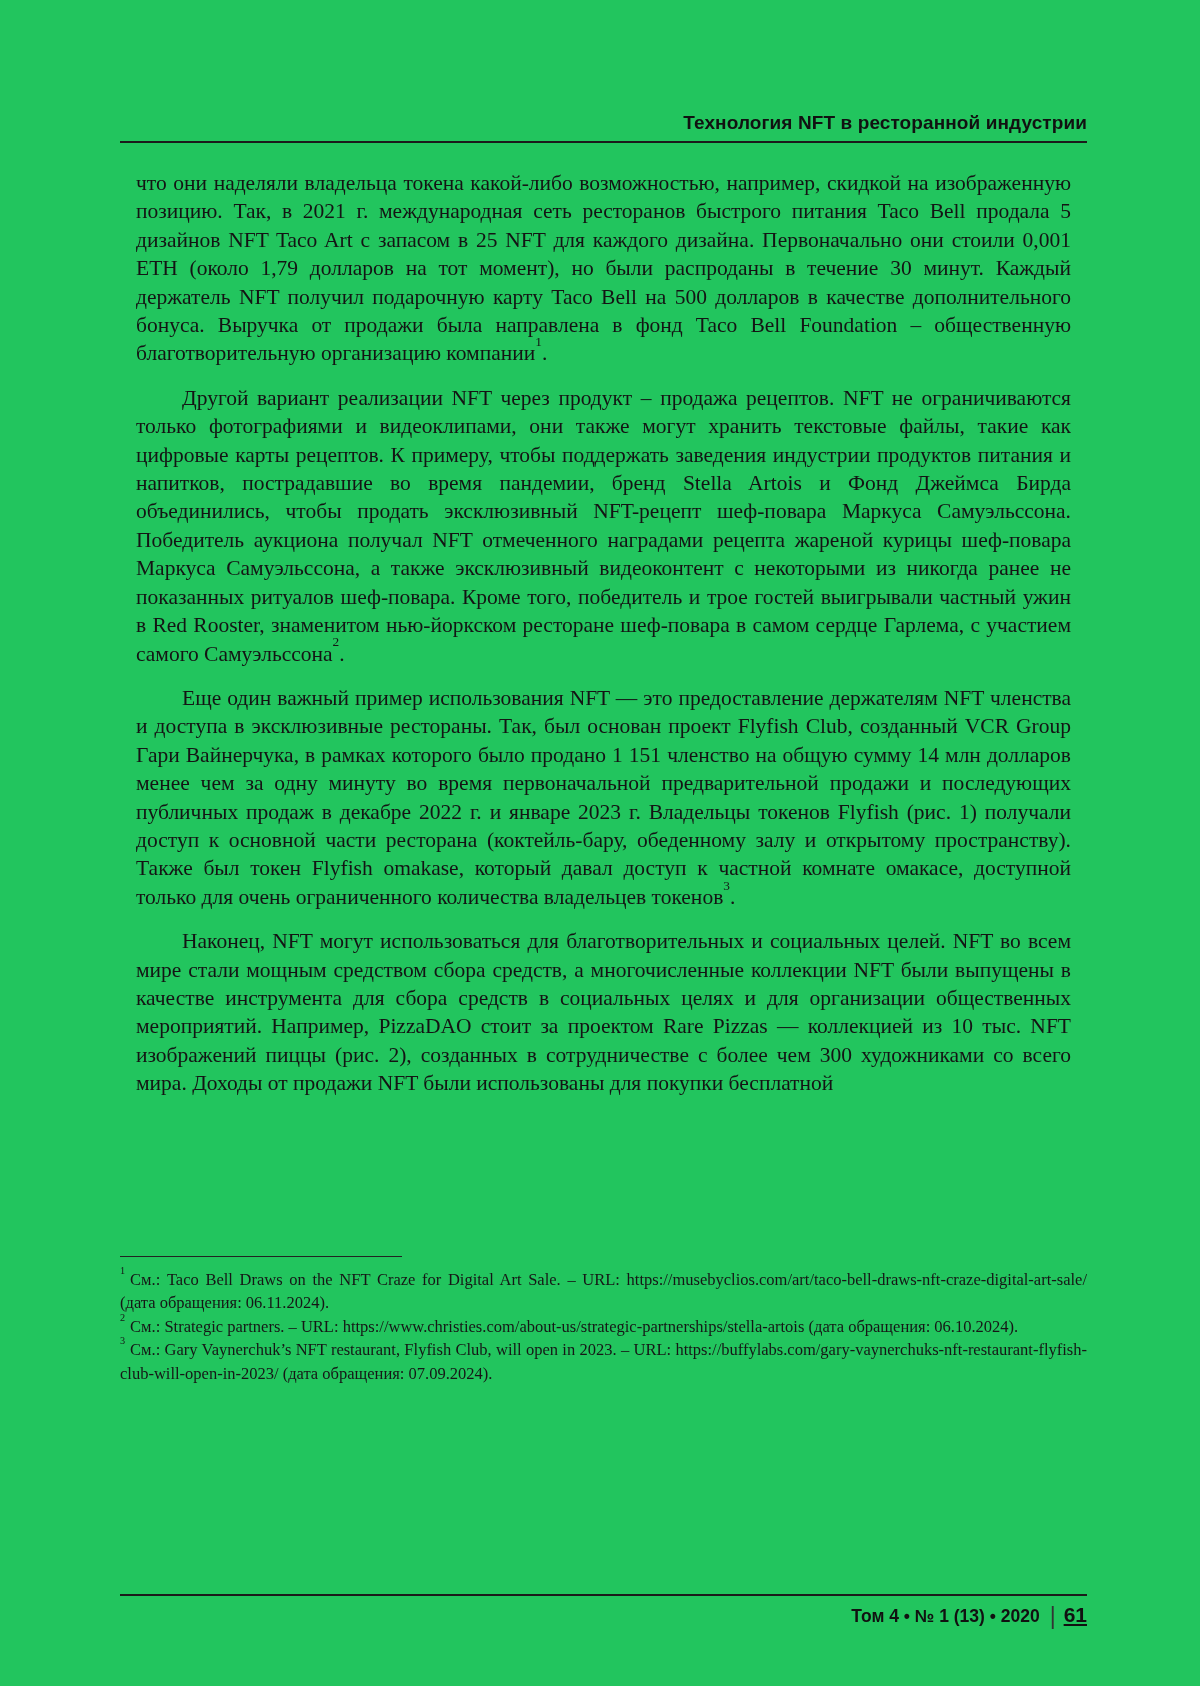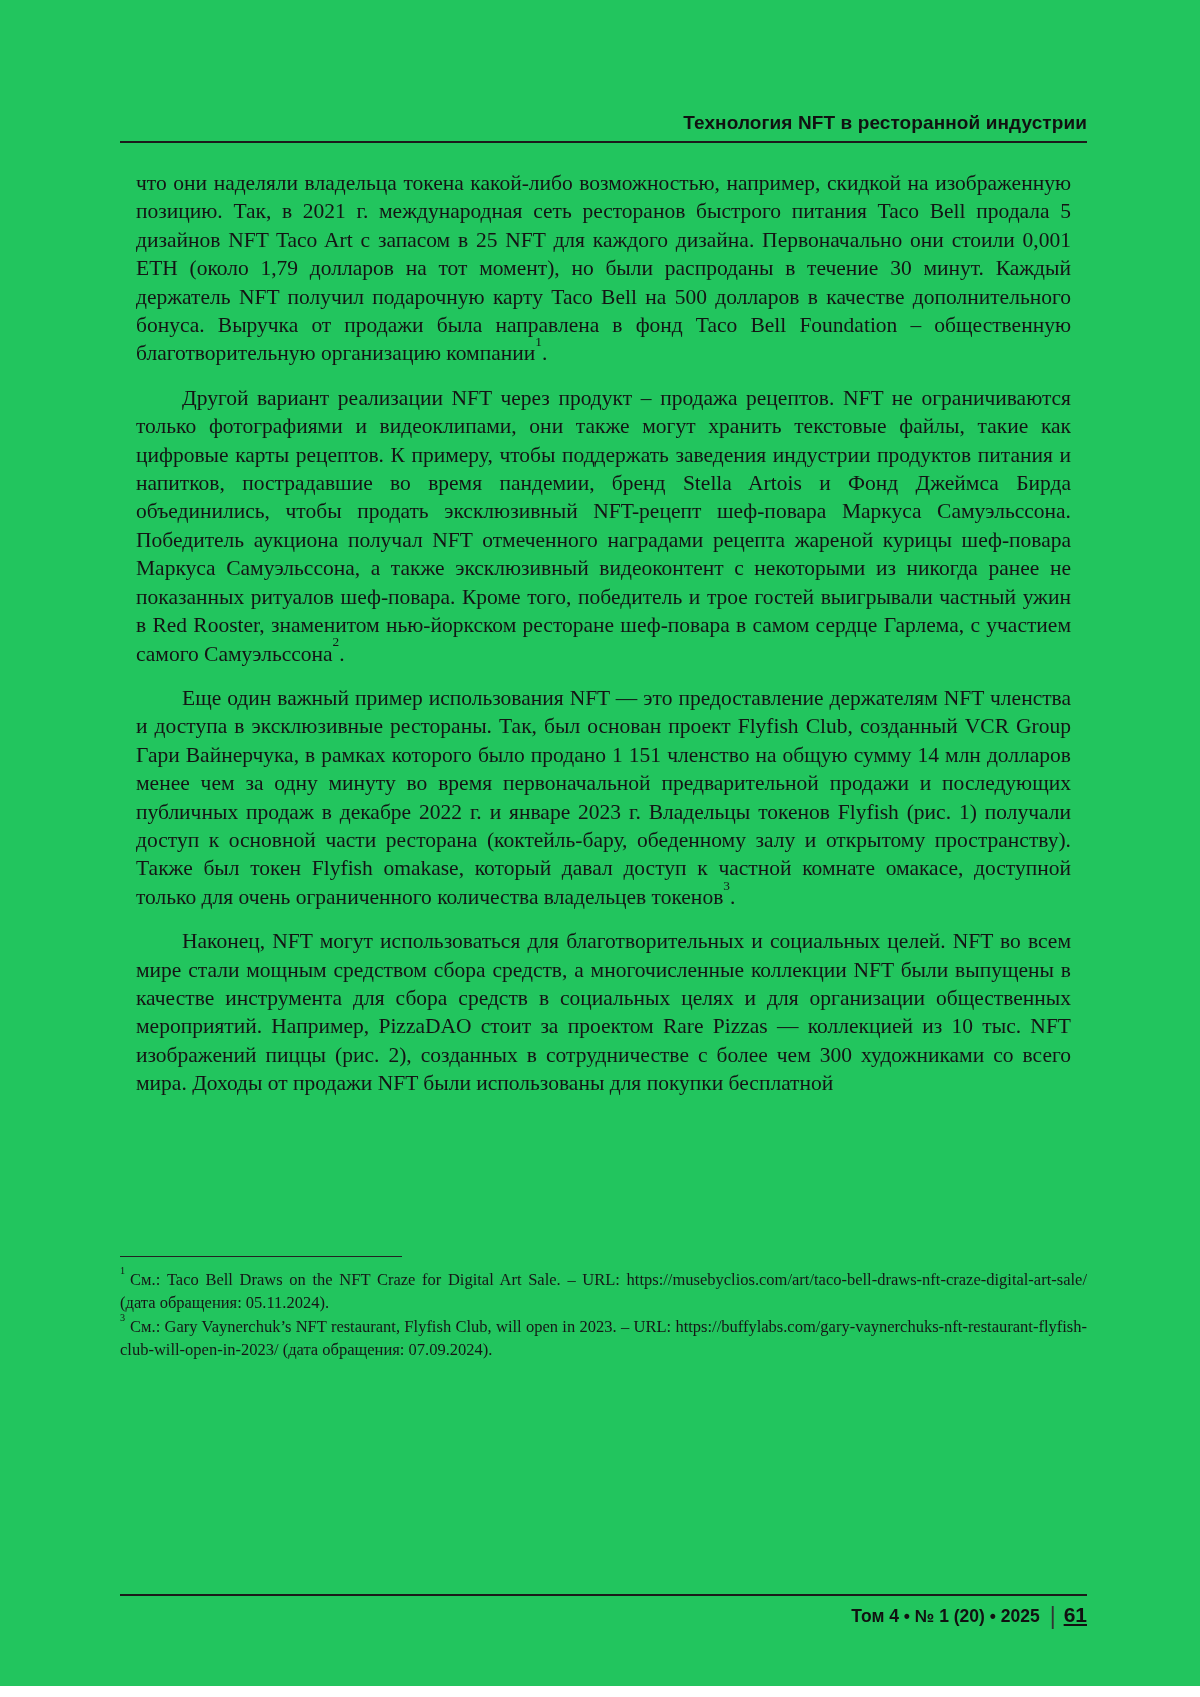--- a/index.html
+++ b/index.html
@@ -134,24 +134,25 @@
       <p class="para no-indent"><span>что они наделяли владельца токена какой-либо возможностью, например, скидкой на изображенную позицию. Так, в 2021 г. международная сеть ресторанов быстрого питания Taco Bell продала 5 дизайнов NFT Taco Art с запасом в 25 NFT для каждого дизайна. Первоначально они стоили 0,001 ETH (около 1,79 долларов на тот момент), но были распроданы в течение 30 минут. Каждый держатель NFT получил подарочную карту Taco Bell на 500 долларов в качестве дополнительного бонуса. Выручка от продажи была направлена в фонд Taco Bell Foundation – общественную благотворительную организацию компании</span><sup class="fn-ref">1</sup><span>.</span></p>
       <p class="para"><span>Другой вариант реализации NFT через продукт – продажа рецептов. NFT не ограничиваются только фотографиями и видеоклипами, они также могут хранить текстовые файлы, такие как цифровые карты рецептов. К примеру, чтобы поддержать заведения индустрии продуктов питания и напитков, пострадавшие во время пандемии, бренд Stella Artois и Фонд Джеймса Бирда объединились, чтобы продать эксклюзивный NFT-рецепт шеф-повара Маркуса Самуэльссона. Победитель аукциона получал NFT отмеченного наградами рецепта жареной курицы шеф-повара Маркуса Самуэльссона, а также эксклюзивный видеоконтент с некоторыми из никогда ранее не показанных ритуалов шеф-повара. Кроме того, победитель и трое гостей выигрывали частный ужин в Red Rooster, знаменитом нью-йоркском ресторане шеф-повара в самом сердце Гарлема, с участием самого Самуэльссона</span><sup class="fn-ref">2</sup><span>.</span></p>
       <p class="para"><span>Еще один важный пример использования NFT — это предоставление держателям NFT членства и доступа в эксклюзивные рестораны. Так, был основан проект Flyfish Club, созданный VCR Group Гари Вайнерчука, в рамках которого было продано 1 151 членство на общую сумму 14 млн долларов менее чем за одну минуту во время первоначальной предварительной продажи и последующих публичных продаж в декабре 2022 г. и январе 2023 г. Владельцы токенов Flyfish (рис. 1) получали доступ к основной части ресторана (коктейль-бару, обеденному залу и открытому пространству). Также был токен Flyfish omakase, который давал доступ к частной комнате омакасе, доступной только для очень ограниченного количества владельцев токенов</span><sup class="fn-ref">3</sup><span>.</span></p>
       <p class="para"><span>Наконец, NFT могут использоваться для благотворительных и социальных целей. NFT во всем мире стали мощным средством сбора средств, а многочисленные коллекции NFT были выпущены в качестве инструмента для сбора средств в социальных целях и для организации общественных мероприятий. Например, PizzaDAO стоит за проектом Rare Pizzas — коллекцией из 10 тыс. NFT изображений пиццы (рис. 2), созданных в сотрудничестве с более чем 300 художниками со всего мира. Доходы от продажи NFT были использованы для покупки бесплатной</span></p>
     </div>
 
   </div>
 
   <div class="footnotes">
     <div class="fn-rule"></div>
-    <p class="footnote"><sup class="fn-marker">1</sup><span>См.: Taco Bell Draws on the NFT Craze for Digital Art Sale. – URL: https://musebyclios.com/art/taco-bell-draws-nft-craze-digital-art-sale/ (дата обращения: 05.11.2024).</span></p>
+    <p class="footnote"><sup class="fn-marker">1</sup><span>См.: Taco Bell Draws on the NFT Craze for Digital Art Sale. – URL: https://musebyclios.com/art/taco-bell-draws-nft-craze-digital-art-sale/ (дата обращения: 06.11.2024).</span></p>
+    <p class="footnote"><sup class="fn-marker">2</sup><span>См.: Strategic partners. – URL: https://www.christies.com/about-us/strategic-partnerships/stella-artois (дата обращения: 06.10.2024).</span></p>
     <p class="footnote"><sup class="fn-marker">3</sup><span>См.: Gary Vaynerchuk’s NFT restaurant, Flyfish Club, will open in 2023. – URL: https://buffylabs.com/gary-vaynerchuks-nft-restaurant-flyfish-club-will-open-in-2023/ (дата обращения: 07.09.2024).</span></p>
   </div>
 
   <div class="footer">
     <div class="footer-rule"></div>
     <div class="footer-line">
-      <span class="journal-info">Том 4 • № 1 (20) • 2025</span><span class="footer-sep">|</span><span class="page-number">61</span>
+      <span class="journal-info">Том 4 • № 1 (13) • 2020</span><span class="footer-sep">|</span><span class="page-number">61</span>
     </div>
   </div>
 
 </div>
 
 </body></html>

